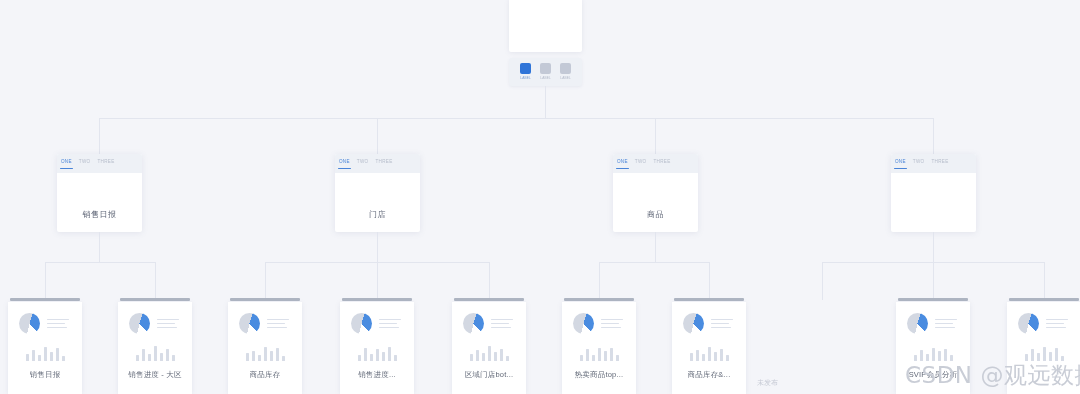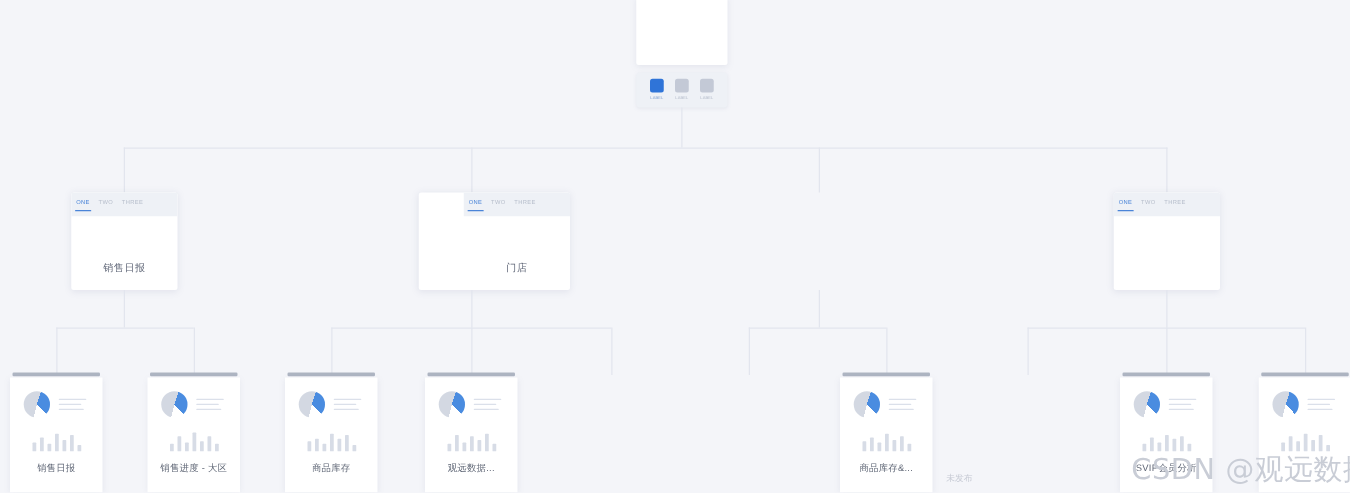--- a/index.html
+++ b/index.html
@@ -166,31 +166,41 @@
     <div class="node2-tabs">
       <span class="node2-tab active">ONE</span>
       <span class="node2-tab">TWO</span>
       <span class="node2-tab">THREE</span>
     </div>
     <div class="node2-body">
       <span class="node2-label">销售日报</span>
     </div>
   </div>
 
-  <div class="node2" style="left:335px;top:154px;padding-left:36px;">
+  <div class="node2" style="left:335px;top:154px;">
     <div class="node2-tabs">
       <span class="node2-tab active">ONE</span>
       <span class="node2-tab">TWO</span>
       <span class="node2-tab">THREE</span>
     </div>
     <div class="node2-body">
       <span class="node2-label">门店</span>
     </div>
   </div>
 
+  <div class="node2" style="left:613px;top:154px;">
+    <div class="node2-tabs">
+      <span class="node2-tab active">ONE</span>
+      <span class="node2-tab">TWO</span>
+      <span class="node2-tab">THREE</span>
+    </div>
+    <div class="node2-body">
+      <span class="node2-label">商品</span>
+    </div>
+  </div>
 
   <div class="node2" style="left:891px;top:154px;">
     <div class="node2-tabs">
       <span class="node2-tab active">ONE</span>
       <span class="node2-tab">TWO</span>
       <span class="node2-tab">THREE</span>
     </div>
   </div>
 
   <div class="conn v" style="left:99px;top:232px;height:30px;"></div>
@@ -300,25 +310,71 @@
       </div>
       <div class="bars">
         <i style="height:6px"></i>
           <i style="height:13px"></i>
           <i style="height:7px"></i>
           <i style="height:12px"></i>
           <i style="height:9px"></i>
           <i style="height:14px"></i>
           <i style="height:6px"></i>
       </div>
-      <div class="leaf-label">观远数据...</div>
-    </div>
-  </div>
-
-
+      <div class="leaf-label">销售进度...</div>
+    </div>
+  </div>
+
+  <div class="leaf" style="left:452px;top:298px;">
+    <div class="leaf-top"></div>
+    <div class="leaf-card">
+      <div class="leaf-thumbrow">
+        <span class="pie"></span>
+        <span class="lines">
+            <i></i>
+            <i></i>
+            <i></i>
+          </span>
+      </div>
+      <div class="bars">
+        <i style="height:7px"></i>
+          <i style="height:11px"></i>
+          <i style="height:8px"></i>
+          <i style="height:15px"></i>
+          <i style="height:9px"></i>
+          <i style="height:12px"></i>
+          <i style="height:5px"></i>
+      </div>
+      <div class="leaf-label">区域门店bot...</div>
+    </div>
+  </div>
+
+  <div class="leaf" style="left:562px;top:298px;">
+    <div class="leaf-top"></div>
+    <div class="leaf-card">
+      <div class="leaf-thumbrow">
+        <span class="pie"></span>
+        <span class="lines">
+            <i></i>
+            <i></i>
+            <i></i>
+          </span>
+      </div>
+      <div class="bars">
+        <i style="height:6px"></i>
+          <i style="height:12px"></i>
+          <i style="height:6px"></i>
+          <i style="height:13px"></i>
+          <i style="height:10px"></i>
+          <i style="height:13px"></i>
+          <i style="height:6px"></i>
+      </div>
+      <div class="leaf-label">热卖商品top...</div>
+    </div>
+  </div>
 
   <div class="leaf" style="left:672px;top:298px;">
     <div class="leaf-top"></div>
     <div class="leaf-card">
       <div class="leaf-thumbrow">
         <span class="pie"></span>
         <span class="lines">
             <i></i>
             <i></i>
             <i></i>

